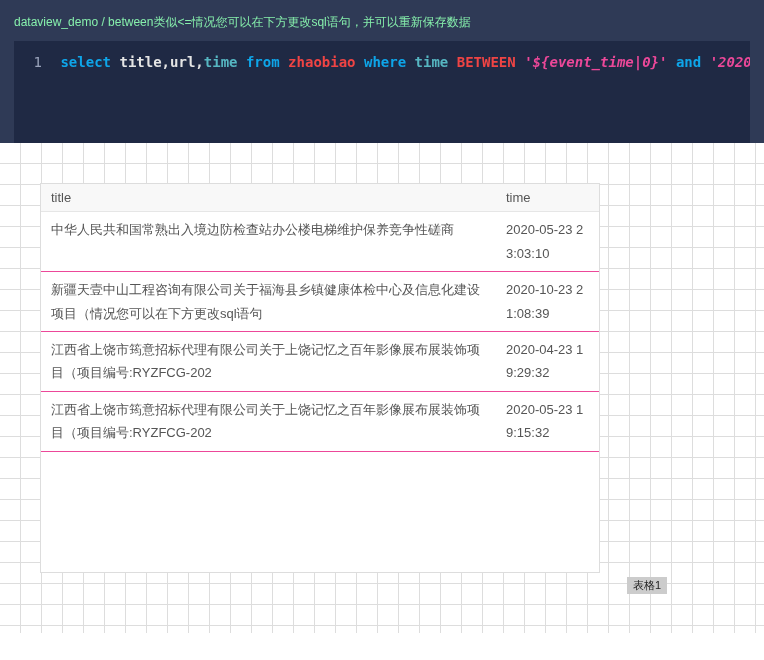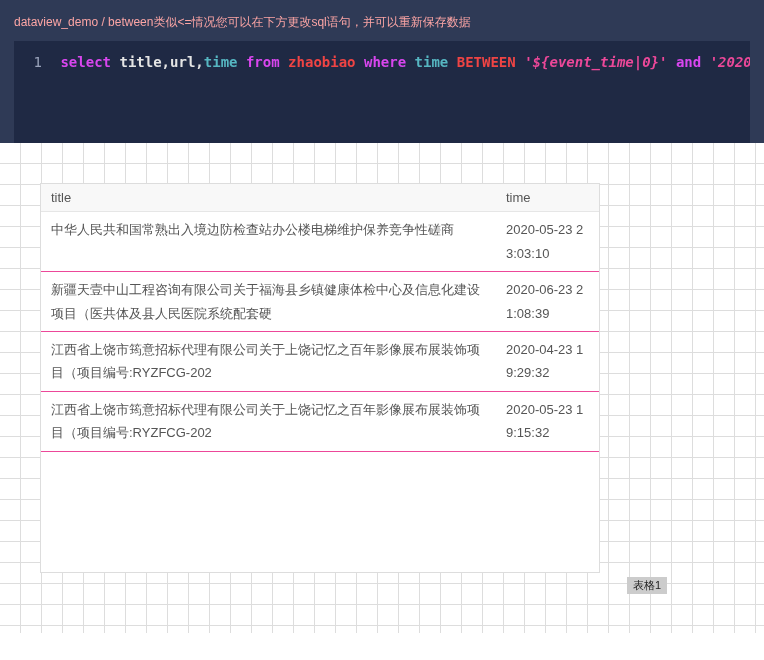--- a/index.html
+++ b/index.html
@@ -11,42 +11,42 @@
     width: 764px;
     height: 660px;
     overflow: hidden;
     position: relative;
   }
   .editor-panel {
     background: #2f3a56;
     padding: 10px 0 0 0;
   }
   .breadcrumb {
-    color: #fca5a5;
+    color: #86efac;
     font-size: 12px;
     padding: 4px 14px 10px 14px;
   }
   .code-area {
     background: #1f2944;
     margin: 0 14px 0 14px;
     padding: 10px 8px 70px 8px;
     font-family: Consolas, Menlo, monospace;
     font-size: 14px;
     line-height: 1.6;
     white-space: nowrap;
     overflow: hidden;
   }
   .line-num {
     display: inline-block;
     width: 20px;
     text-align: right;
     color: #9aa3bb;
     margin-right: 10px;
   }
-  .kw  { color: #d946ef; font-weight: bold; }
+  .kw  { color: #0ea5e9; font-weight: bold; }
   .ident { color: #e5e5e5; font-weight: bold; }
   .tbl { color: #ef4444; font-weight: bold; }
   .str { color: #ec4899; font-weight: bold; font-style: italic; }
   .col-time { color: #56b6c2; font-weight: bold; }
   .plain { color: #e5e5e5; font-weight: bold; }
   .canvas-area {
     position: relative;
     height: 490px;
     background-color: #fff;
     background-image:
@@ -178,22 +178,22 @@
         <colgroup>
             <col class="title-col">
             <col class="time-col">
           </colgroup>
         <tbody id="rows">
             <tr>
               <td>中华人民共和国常熟出入境边防检查站办公楼电梯维护保养竞争性磋商</td>
               <td>2020-05-23 23:03:10</td>
             </tr>
             <tr>
-              <td>新疆天壹中山工程咨询有限公司关于福海县乡镇健康体检中心及信息化建设项目（医共体及县人民医院系统配套硬</td>
-              <td>2020-06-23 21:08:39</td>
+              <td>新疆天壹中山工程咨询有限公司关于福海县乡镇健康体检中心及信息化建设项目（情况您可以在下方更改sql语句</td>
+              <td>2020-10-23 21:08:39</td>
             </tr>
             <tr>
               <td>江西省上饶市筠意招标代理有限公司关于上饶记忆之百年影像展布展装饰项目（项目编号:RYZFCG-202</td>
               <td>2020-04-23 19:29:32</td>
             </tr>
             <tr>
               <td>江西省上饶市筠意招标代理有限公司关于上饶记忆之百年影像展布展装饰项目（项目编号:RYZFCG-202</td>
               <td>2020-05-23 19:15:32</td>
             </tr>
           </tbody>

